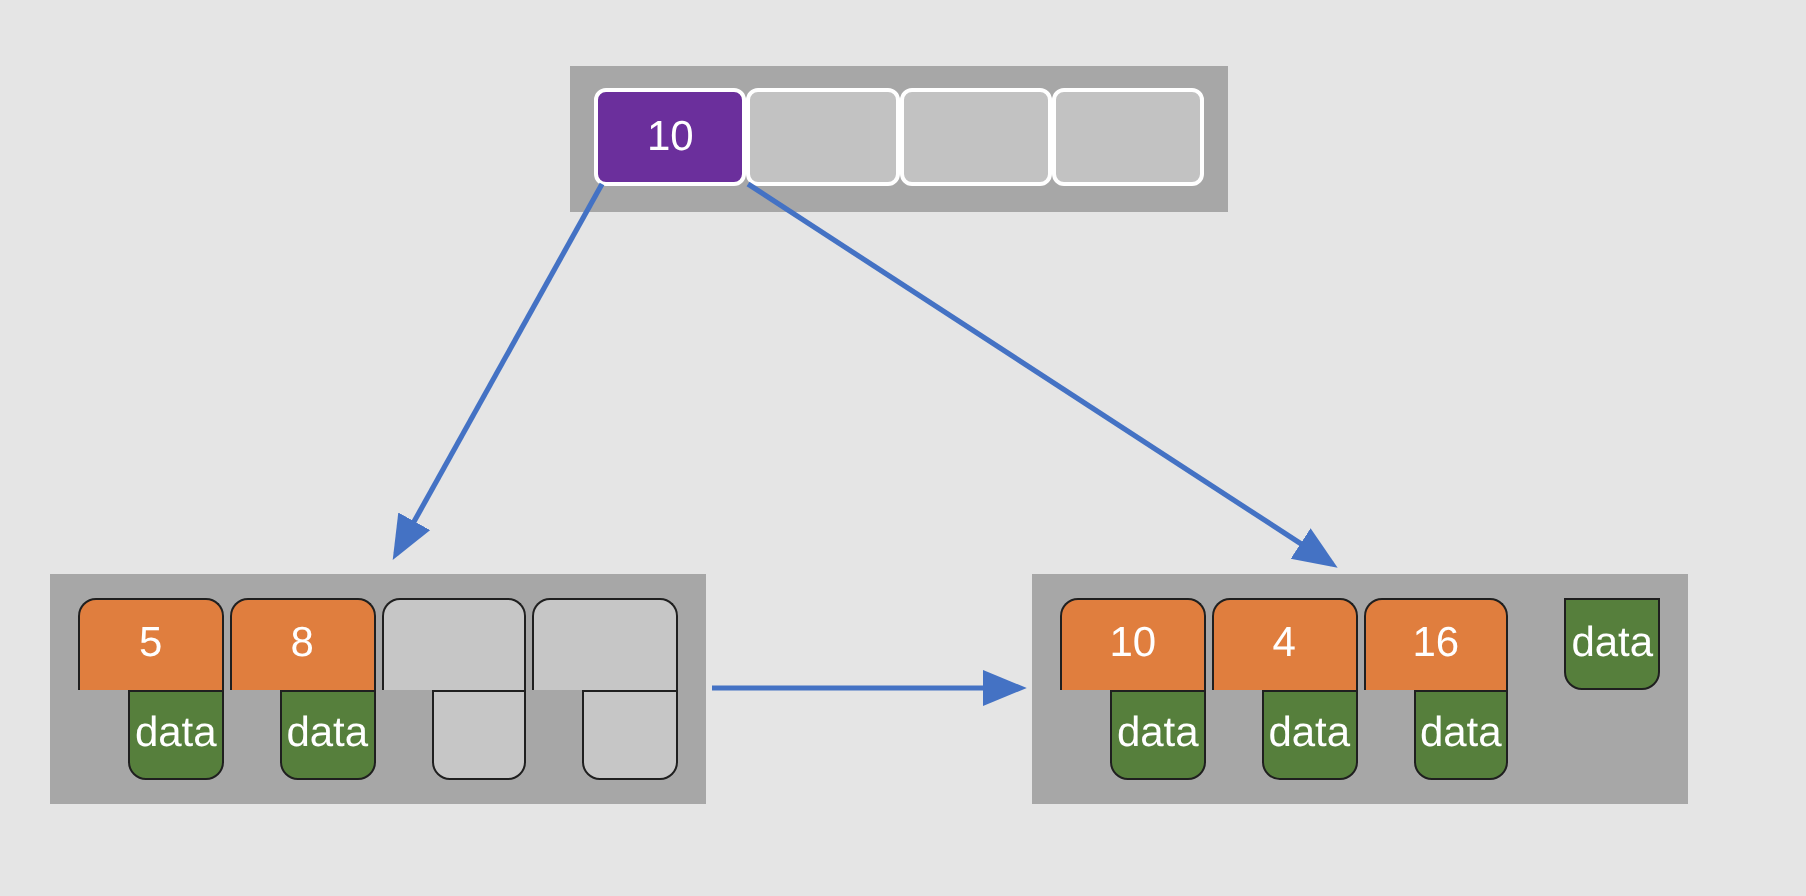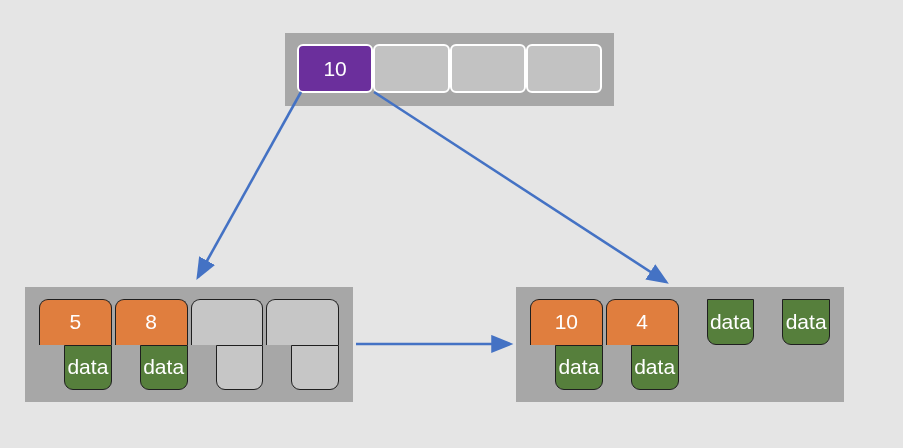--- a/index.html
+++ b/index.html
@@ -120,20 +120,21 @@
   <div class="node leaf-node leaf-right">
     <div class="leaf-col">
       <div class="leaf-key">10</div>
       <div class="leaf-data">data</div>
     </div>
     <div class="leaf-col">
       <div class="leaf-key">4</div>
       <div class="leaf-data">data</div>
     </div>
     <div class="leaf-col">
+      <div class="leaf-key">16</div>
       <div class="leaf-data">data</div>
     </div>
     <div class="leaf-col">
       <div class="leaf-data">data</div>
     </div>
   </div>
 
   <svg class="arrows" viewBox="0 0 903 448" xmlns="http://www.w3.org/2000/svg">
     <defs>
       <marker id="arrowhead" markerWidth="9" markerHeight="8" refX="7.2" refY="3.5" orient="auto" markerUnits="strokeWidth">

